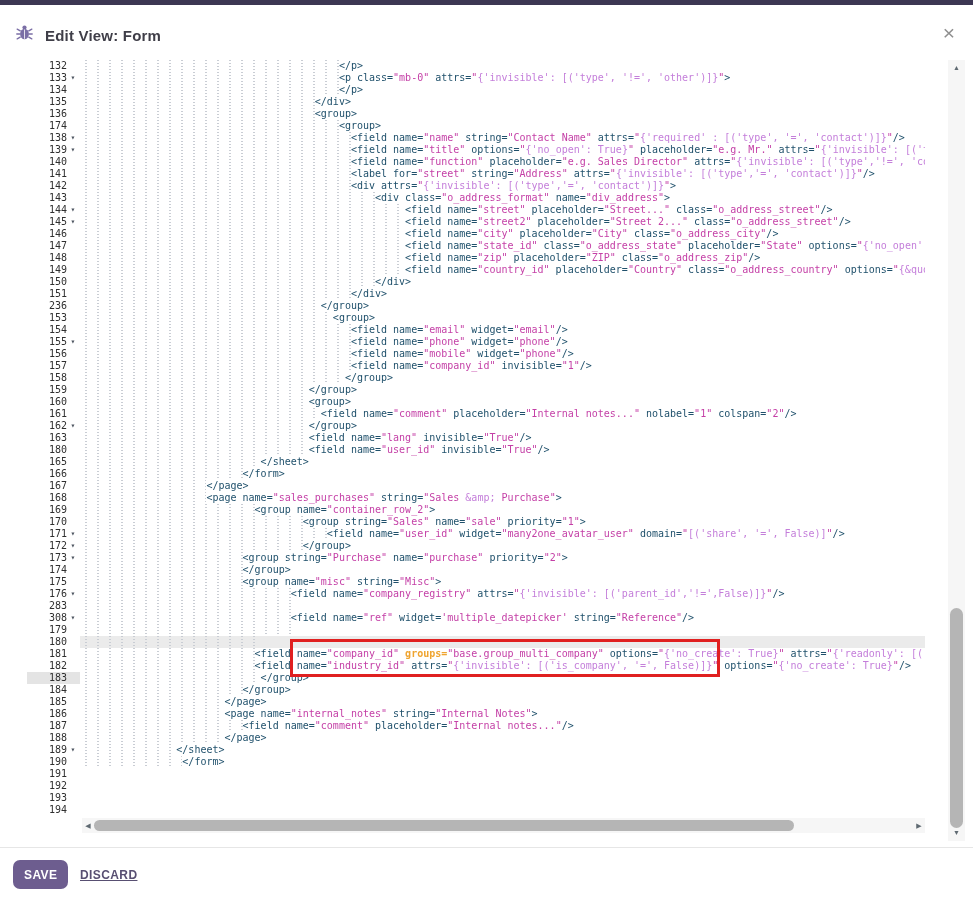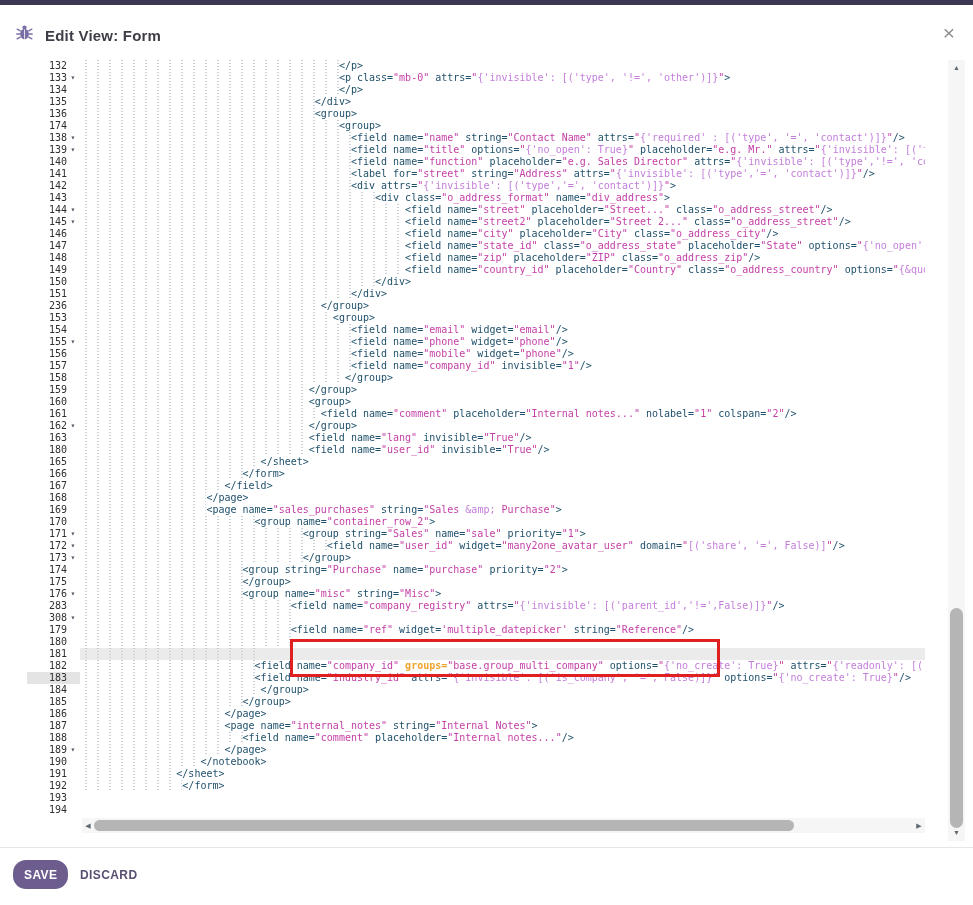--- a/index.html
+++ b/index.html
@@ -37,24 +37,24 @@
   .vthumb{position:absolute;left:2px;top:548px;width:13px;height:220px;background:#b5b5b5;border-radius:7px;}
   .varr{position:absolute;left:0;width:17px;height:12px;text-align:center;font-size:7px;color:#5f6a72;line-height:12px;cursor:pointer;}
   .varr.up{top:2px;} .varr.dn{bottom:2px;}
   .hscroll{position:absolute;left:55px;top:762px;width:843px;height:15px;background:#f6f6f6;}
   .hthumb{position:absolute;left:12px;top:2px;width:700px;height:11px;background:#b5b5b5;border-radius:6px;}
   .harr{position:absolute;top:0;width:12px;height:15px;text-align:center;font-size:7px;color:#5f6a72;line-height:15px;cursor:pointer;}
   .harr.lf{left:0;} .harr.rt{right:0;}
   
   .fsep{position:absolute;left:0;top:847px;width:973px;height:1px;background:#e6e6e6;}
   .save{position:absolute;left:13px;top:860px;height:29px;min-width:48px;padding:4px 11px;background:var(--accent,#6d5d8f);
-    color:#fff;border:none;border-radius:13px;font-family:"Liberation Sans",sans-serif;font-size:12px;font-weight:bold;
+    color:#fff;border:none;border-radius:7px;font-family:"Liberation Sans",sans-serif;font-size:12px;font-weight:bold;
     letter-spacing:.4px;cursor:pointer;}
   .discard{position:absolute;left:70px;top:860px;height:29px;padding:0 10px;background:transparent;border:none;
-    color:#584f72;font-family:"Liberation Sans",sans-serif;font-size:12px;font-weight:bold;letter-spacing:.4px;cursor:pointer;}
+    color:#584f72;font-family:"Liberation Sans",sans-serif;font-size:12px;font-weight:bold;letter-spacing:.4px;cursor:pointer;text-decoration:underline;}
 </style>
 </head>
 <body>
 
 <div>
   <div class="topbar"></div>
 
   <div class="hdr">
     <svg class="bug" width="17" height="17" viewBox="0 0 17 17">
       <g fill="#7b6fa6">
@@ -171,21 +171,20 @@
         <div class="cline"><span class="ind" style="width: 45ch;"></span><span class="c-t">&lt;field</span><span class="c-a"> name=</span><span class="c-s">"company_id"</span><span class="c-a"> invisible=</span><span class="c-s">"1"</span><span class="c-t">/&gt;</span></div>
         <div class="cline"><span class="ind" style="width: 44ch;"></span><span class="c-t">&lt;/group&gt;</span></div>
         <div class="cline"><span class="ind" style="width: 38ch;"></span><span class="c-t">&lt;/group&gt;</span></div>
         <div class="cline"><span class="ind" style="width: 38ch;"></span><span class="c-t">&lt;group&gt;</span></div>
         <div class="cline"><span class="ind" style="width: 40ch;"></span><span class="c-t">&lt;field</span><span class="c-a"> name=</span><span class="c-s">"comment"</span><span class="c-a"> placeholder=</span><span class="c-s">"Internal notes..."</span><span class="c-a"> nolabel=</span><span class="c-s">"1"</span><span class="c-a"> colspan=</span><span class="c-s">"2"</span><span class="c-t">/&gt;</span></div>
         <div class="cline"><span class="ind" style="width: 38ch;"></span><span class="c-t">&lt;/group&gt;</span></div>
         <div class="cline"><span class="ind" style="width: 38ch;"></span><span class="c-t">&lt;field</span><span class="c-a"> name=</span><span class="c-s">"lang"</span><span class="c-a"> invisible=</span><span class="c-s">"True"</span><span class="c-t">/&gt;</span></div>
         <div class="cline"><span class="ind" style="width: 38ch;"></span><span class="c-t">&lt;field</span><span class="c-a"> name=</span><span class="c-s">"user_id"</span><span class="c-a"> invisible=</span><span class="c-s">"True"</span><span class="c-t">/&gt;</span></div>
         <div class="cline"><span class="ind" style="width: 30ch;"></span><span class="c-t">&lt;/sheet&gt;</span></div>
         <div class="cline"><span class="ind" style="width: 27ch;"></span><span class="c-t">&lt;/form&gt;</span></div>
-        <div class="cline"><span class="ind" style="width: 24ch;"></span><span class="c-t">&lt;/field&gt;</span></div>
         <div class="cline"><span class="ind" style="width: 21ch;"></span><span class="c-t">&lt;/page&gt;</span></div>
         <div class="cline"><span class="ind" style="width: 21ch;"></span><span class="c-t">&lt;page</span><span class="c-a"> name=</span><span class="c-s">"sales_purchases"</span><span class="c-a"> string=</span><span class="c-s">"Sales </span><span class="c-e">&amp;amp;</span><span class="c-s"> Purchase"</span><span class="c-t">&gt;</span></div>
         <div class="cline"><span class="ind" style="width: 29ch;"></span><span class="c-t">&lt;group</span><span class="c-a"> name=</span><span class="c-s">"container_row_2"</span><span class="c-t">&gt;</span></div>
         <div class="cline"><span class="ind" style="width: 37ch;"></span><span class="c-t">&lt;group</span><span class="c-a"> string=</span><span class="c-s">"Sales"</span><span class="c-a"> name=</span><span class="c-s">"sale"</span><span class="c-a"> priority=</span><span class="c-s">"1"</span><span class="c-t">&gt;</span></div>
         <div class="cline"><span class="ind" style="width: 41ch;"></span><span class="c-t">&lt;field</span><span class="c-a"> name=</span><span class="c-s">"user_id"</span><span class="c-a"> widget=</span><span class="c-s">"many2one_avatar_user"</span><span class="c-a"> domain=</span><span class="c-s">"</span><span class="c-p">[('share', '=', False)]</span><span class="c-s">"</span><span class="c-t">/&gt;</span></div>
         <div class="cline"><span class="ind" style="width: 37ch;"></span><span class="c-t">&lt;/group&gt;</span></div>
         <div class="cline"><span class="ind" style="width: 27ch;"></span><span class="c-t">&lt;group</span><span class="c-a"> string=</span><span class="c-s">"Purchase"</span><span class="c-a"> name=</span><span class="c-s">"purchase"</span><span class="c-a"> priority=</span><span class="c-s">"2"</span><span class="c-t">&gt;</span></div>
         <div class="cline"><span class="ind" style="width: 27ch;"></span><span class="c-t">&lt;/group&gt;</span></div>
         <div class="cline"><span class="ind" style="width: 27ch;"></span><span class="c-t">&lt;group</span><span class="c-a"> name=</span><span class="c-s">"misc"</span><span class="c-a"> string=</span><span class="c-s">"Misc"</span><span class="c-t">&gt;</span></div>
         <div class="cline"><span class="ind" style="width: 35ch;"></span><span class="c-t">&lt;field</span><span class="c-a"> name=</span><span class="c-s">"company_registry"</span><span class="c-a"> attrs=</span><span class="c-s">"</span><span class="c-p">{'invisible': [('parent_id','!=',False)]}</span><span class="c-s">"</span><span class="c-t">/&gt;</span></div>
@@ -194,21 +193,20 @@
         <div class="cline"><span class="ind" style="width: 35ch;"></span></div>
         <div class="cline act"><span class="ind" style="width: 29ch;"></span></div>
         <div class="cline"><span class="ind" style="width: 29ch;"></span><span class="c-t">&lt;field</span><span class="c-a"> name=</span><span class="c-s">"company_id"</span><span class="c-o"> groups=</span><span class="c-s">"base.group_multi_company"</span><span class="c-a"> options=</span><span class="c-s">"</span><span class="c-p">{'no_create': True}</span><span class="c-s">"</span><span class="c-a"> attrs=</span><span class="c-s">"</span><span class="c-p">{'readonly': [('parent_id', '!=', False)]}</span></div>
         <div class="cline"><span class="ind" style="width: 29ch;"></span><span class="c-t">&lt;field</span><span class="c-a"> name=</span><span class="c-s">"industry_id"</span><span class="c-a"> attrs=</span><span class="c-s">"</span><span class="c-p">{'invisible': [('is_company', '=', False)]}</span><span class="c-s">"</span><span class="c-a"> options=</span><span class="c-s">"</span><span class="c-p">{'no_create': True}</span><span class="c-s">"</span><span class="c-t">/&gt;</span></div>
         <div class="cline"><span class="ind" style="width: 30ch;"></span><span class="c-t">&lt;/group&gt;</span></div>
         <div class="cline"><span class="ind" style="width: 27ch;"></span><span class="c-t">&lt;/group&gt;</span></div>
         <div class="cline"><span class="ind" style="width: 24ch;"></span><span class="c-t">&lt;/page&gt;</span></div>
         <div class="cline"><span class="ind" style="width: 24ch;"></span><span class="c-t">&lt;page</span><span class="c-a"> name=</span><span class="c-s">"internal_notes"</span><span class="c-a"> string=</span><span class="c-s">"Internal Notes"</span><span class="c-t">&gt;</span></div>
         <div class="cline"><span class="ind" style="width: 27ch;"></span><span class="c-t">&lt;field</span><span class="c-a"> name=</span><span class="c-s">"comment"</span><span class="c-a"> placeholder=</span><span class="c-s">"Internal notes..."</span><span class="c-t">/&gt;</span></div>
         <div class="cline"><span class="ind" style="width: 24ch;"></span><span class="c-t">&lt;/page&gt;</span></div>
-        <div class="cline"><span class="ind" style="width: 20ch;"></span><span class="c-t">&lt;/notebook&gt;</span></div>
         <div class="cline"><span class="ind" style="width: 16ch;"></span><span class="c-t">&lt;/sheet&gt;</span></div>
         <div class="cline"><span class="ind" style="width: 17ch;"></span><span class="c-t">&lt;/form&gt;</span></div>
       </div>
     <div class="vscroll">
       <div class="varr up">▲</div>
       <div class="vthumb"></div>
       <div class="varr dn">▼</div>
     </div>
     <div class="hscroll">
       <div class="harr lf">◀</div>

